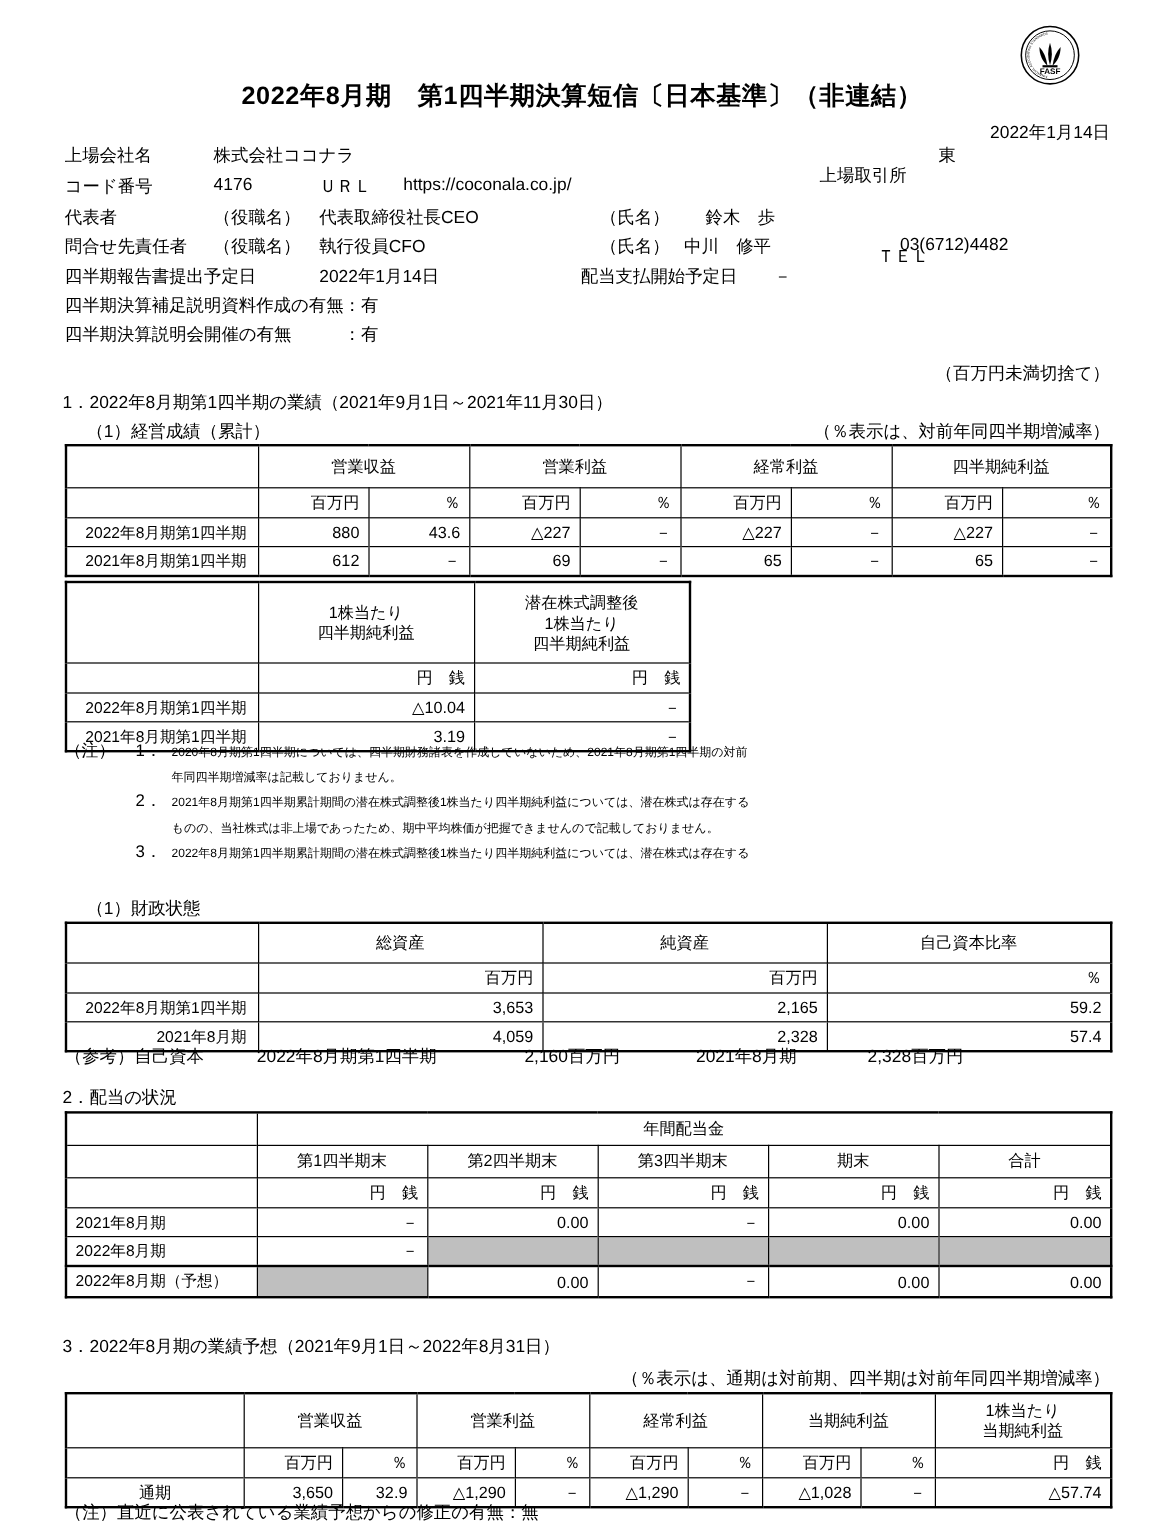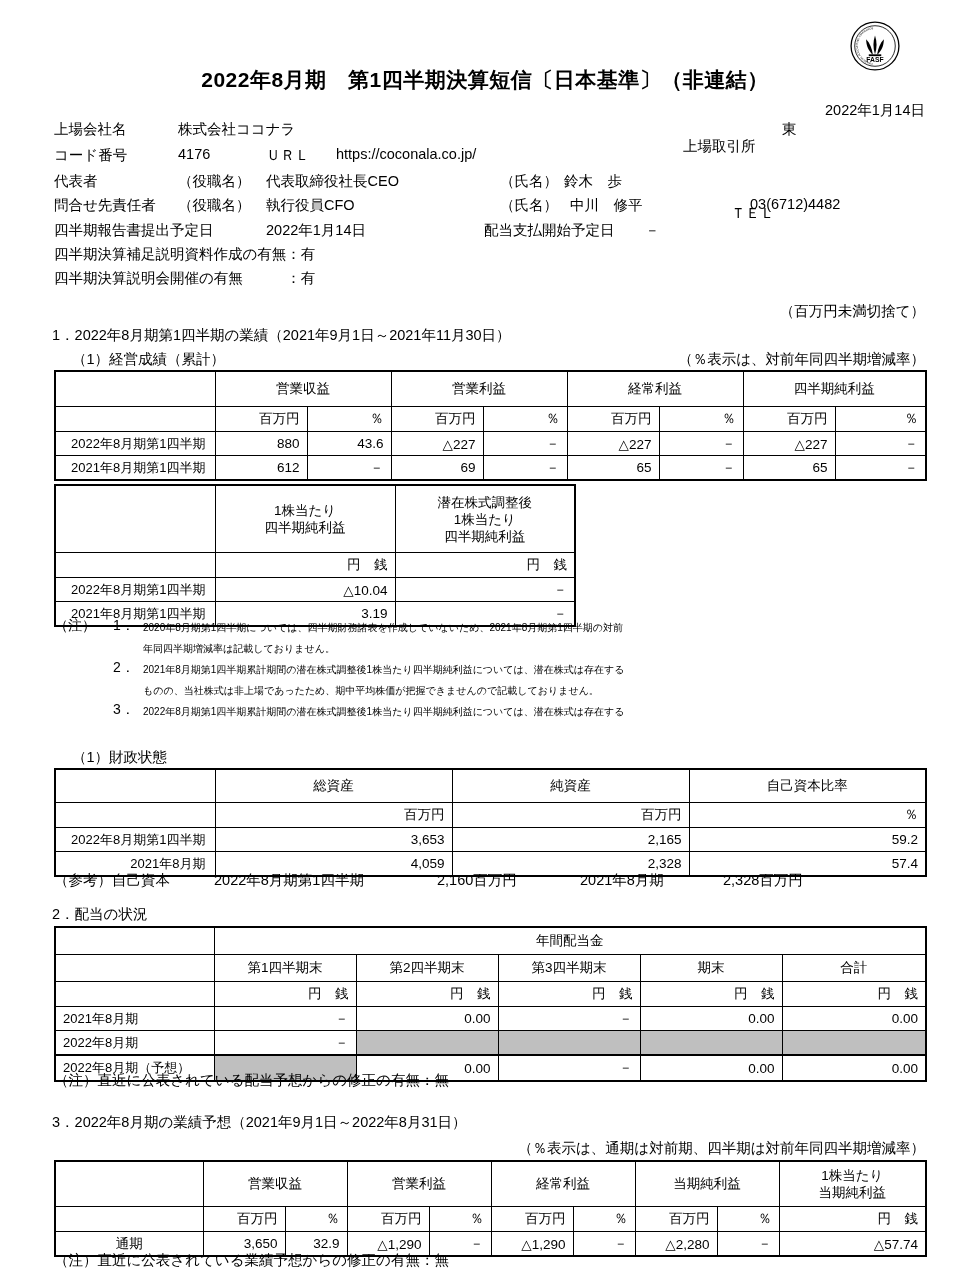--- a/index.html
+++ b/index.html
@@ -156,21 +156,21 @@
 
   <div class="hdr" style="top:146px;">コード番号</div>
   <div class="hdr" style="top:146px;left:178px;">4176</div>
   <div class="hdr" style="top:146px;left:266px;">ＵＲＬ</div>
   <div class="hdr" style="top:146px;left:336px;">https://coconala.co.jp/</div>
 
   <div class="hdr" style="top:172px;">代表者</div>
   <div class="hdr" style="top:172px;left:178px;">（役職名）</div>
   <div class="hdr" style="top:172px;left:266px;">代表取締役社長CEO</div>
   <div class="hdr" style="top:172px;left:500px;">（氏名）</div>
-  <div class="hdr" style="top:172px;left:564px;">鈴木　歩</div>
+  <div class="hdr" style="top:172px;left:588px;">鈴木　歩</div>
 
   <div class="hdr" style="top:196px;">問合せ先責任者</div>
   <div class="hdr" style="top:196px;left:178px;">（役職名）</div>
   <div class="hdr" style="top:196px;left:266px;">執行役員CFO</div>
   <div class="hdr" style="top:196px;left:500px;">（氏名）</div>
   <div class="hdr" style="top:196px;left:570px;">中川　修平</div>
   <div class="hdr" style="top:204px;left:683px;margin-left:48px;">ＴＥＬ</div>
   <div class="hdr" style="top:196px;left:750px;">03(6712)4482</div>
 
   <div class="hdr" style="top:221px;">四半期報告書提出予定日</div>
@@ -387,21 +387,20 @@
       <td class="c-lbl thick-l thick-b" style="height:24px;">2022年8月期（予想）</td>
       <td class="c-num thick-b shaded"></td>
       <td class="c-num thick-b">0.00</td>
       <td class="c-num thick-b">－</td>
       <td class="c-num thick-b">0.00</td>
       <td class="c-num thick-r thick-b">0.00</td>
     </tr>
   </tbody>
     </table>
 
-  <div class="tx" style="top:1071px;left:54px;">（注）直近に公表されている配当予想からの修正の有無：無</div>
 
   <div class="tx" style="top:1113px;left:52px;">3．2022年8月期の業績予想（2021年9月1日～2022年8月31日）</div>
   <div class="tx" style="top:1139px;right:45px;">（％表示は、通期は対前期、四半期は対前年同四半期増減率）</div>
 
   <table class="ft" style="top:1160px;left:54px;width:871px;">
     <colgroup>
       <col style="width:148px">
         <col style="width:82px">
         <col style="width:62px">
       <col style="width:82px">
@@ -437,21 +436,21 @@
       <td class="c-num thick-r" style="border-bottom:none;">円　銭</td>
     </tr>
     <tr>
       <td class="c-ctr thick-l thick-b" style="height:23px;">通期</td>
       <td class="c-num thick-b">3,650</td>
       <td class="c-num thick-b">32.9</td>
       <td class="c-num thick-b">△1,290</td>
       <td class="c-num thick-b">－</td>
       <td class="c-num thick-b">△1,290</td>
       <td class="c-num thick-b">－</td>
-      <td class="c-num thick-b">△2,280</td>
+      <td class="c-num thick-b">△1,028</td>
       <td class="c-num thick-b">－</td>
       <td class="c-num thick-r thick-b">△57.74</td>
     </tr>
   </tbody>
     </table>
 
   <div class="tx" style="top:1251px;left:54px;">（注）直近に公表されている業績予想からの修正の有無：無</div>
 
 </div>
 

